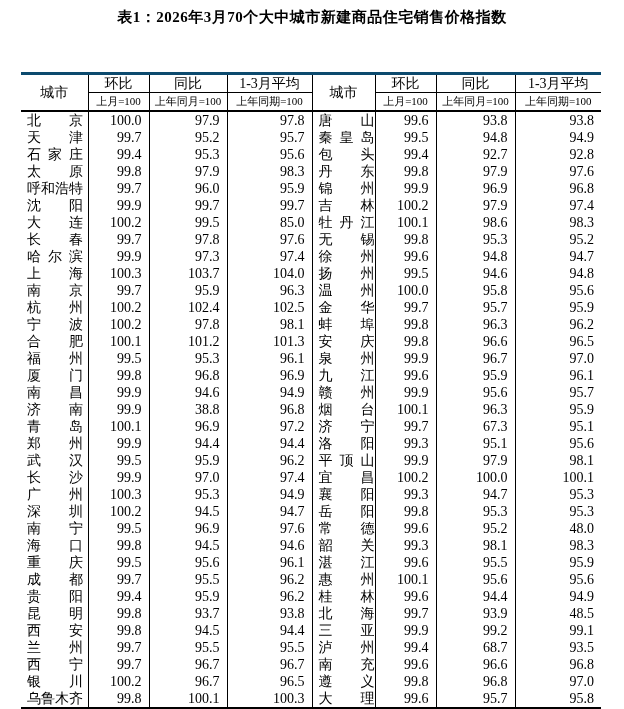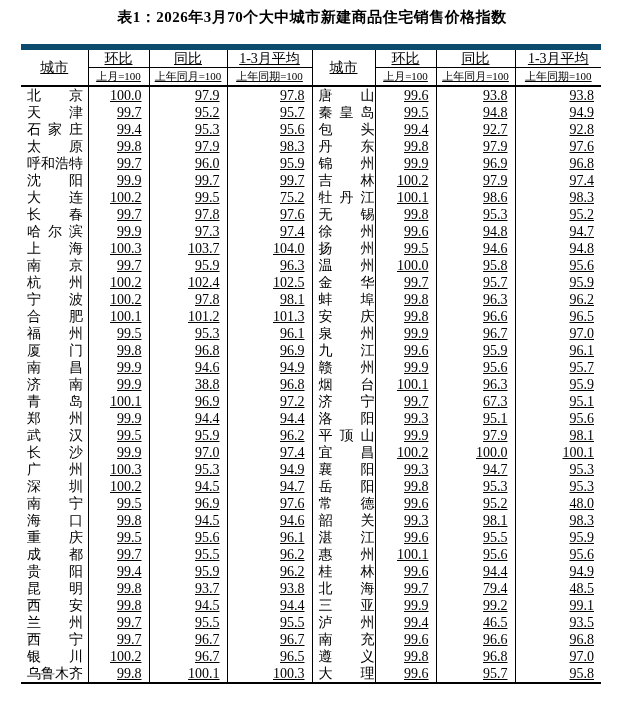--- a/index.html
+++ b/index.html
@@ -24,26 +24,25 @@
     font-size: 15px;
     font-weight: bold;
     line-height: 18px;
     letter-spacing: 0.5px;
   }
   table.idx {
     border-collapse: collapse;
     table-layout: fixed;
     position: absolute;
     left: 21px;
-    top: 44px;
+    top: 72px;
     width: 580px;
-    border-top: 6px solid #0c4a6e;
+    border-top: 3px solid #0c4a6e;
     border-bottom: 2px solid #000;
     font-size: 14px;
-    text-decoration: underline;
   }
   col.c-city-l { width: 67px; }
   col.c-mom-l  { width: 61px; }
   col.c-yoy-l  { width: 78px; }
   col.c-avg-l  { width: 85px; }
   col.c-city-r { width: 63px; }
   col.c-mom-r  { width: 61px; }
   col.c-yoy-r  { width: 79px; }
   col.c-avg-r  { width: 86px; }
   th, td {
@@ -176,21 +175,21 @@
       <td class="city vline"><span class="cname">吉林</span></td>
       <td class="num vline">100.2</td>
       <td class="num vline">97.9</td>
       <td class="num vline">97.4</td>
     </tr>
 
     <tr>
       <td class="city"><span class="cname">大连</span></td>
       <td class="num vline">100.2</td>
       <td class="num vline">99.5</td>
-      <td class="num vline">75.2</td>
+      <td class="num vline">85.0</td>
       <td class="city vline"><span class="cname">牡丹江</span></td>
       <td class="num vline">100.1</td>
       <td class="num vline">98.6</td>
       <td class="num vline">98.3</td>
     </tr>
 
     <tr>
       <td class="city"><span class="cname">长春</span></td>
       <td class="num vline">99.7</td>
       <td class="num vline">97.8</td>
@@ -432,21 +431,21 @@
       <td class="num vline">94.9</td>
     </tr>
 
     <tr>
       <td class="city"><span class="cname">昆明</span></td>
       <td class="num vline">99.8</td>
       <td class="num vline">93.7</td>
       <td class="num vline">93.8</td>
       <td class="city vline"><span class="cname">北海</span></td>
       <td class="num vline">99.7</td>
-      <td class="num vline">79.4</td>
+      <td class="num vline">93.9</td>
       <td class="num vline">48.5</td>
     </tr>
 
     <tr>
       <td class="city"><span class="cname">西安</span></td>
       <td class="num vline">99.8</td>
       <td class="num vline">94.5</td>
       <td class="num vline">94.4</td>
       <td class="city vline"><span class="cname">三亚</span></td>
       <td class="num vline">99.9</td>
@@ -454,21 +453,21 @@
       <td class="num vline">99.1</td>
     </tr>
 
     <tr>
       <td class="city"><span class="cname">兰州</span></td>
       <td class="num vline">99.7</td>
       <td class="num vline">95.5</td>
       <td class="num vline">95.5</td>
       <td class="city vline"><span class="cname">泸州</span></td>
       <td class="num vline">99.4</td>
-      <td class="num vline">46.5</td>
+      <td class="num vline">68.7</td>
       <td class="num vline">93.5</td>
     </tr>
 
     <tr>
       <td class="city"><span class="cname">西宁</span></td>
       <td class="num vline">99.7</td>
       <td class="num vline">96.7</td>
       <td class="num vline">96.7</td>
       <td class="city vline"><span class="cname">南充</span></td>
       <td class="num vline">99.6</td>

